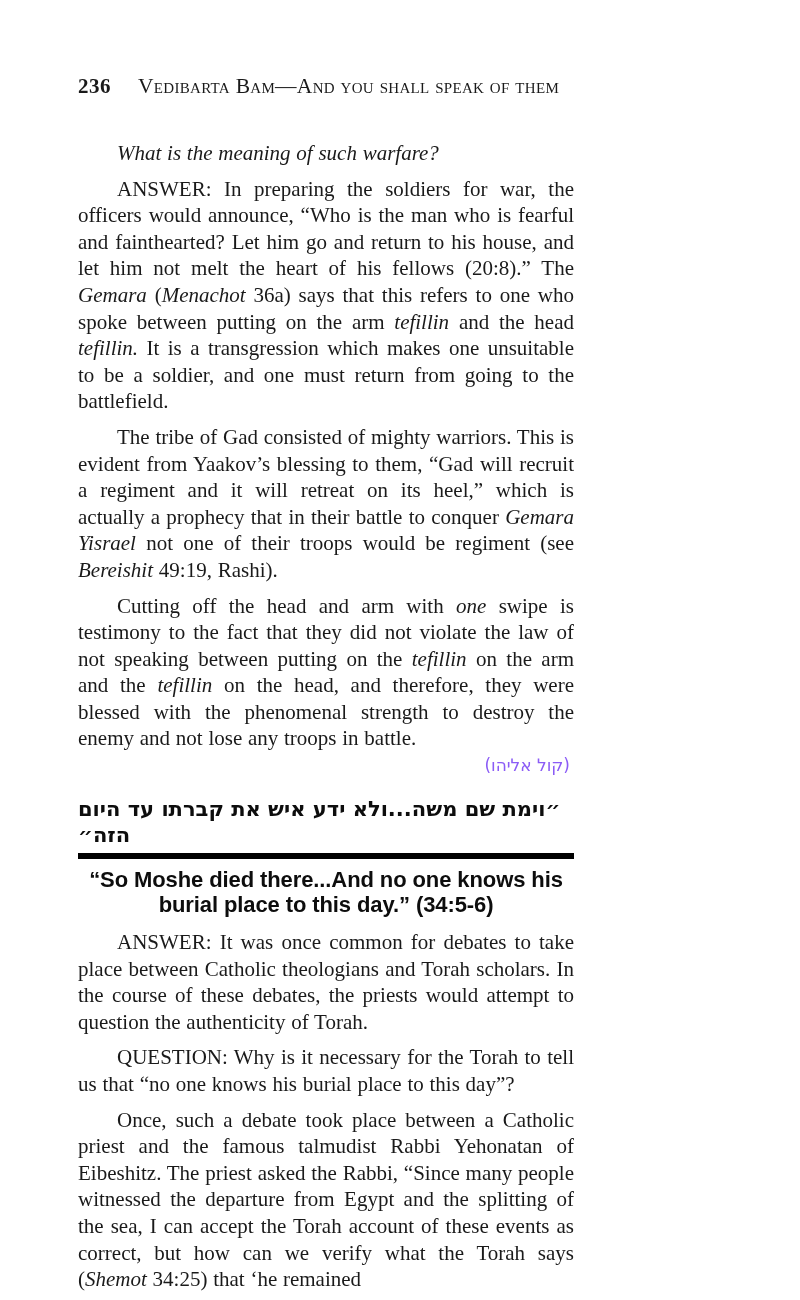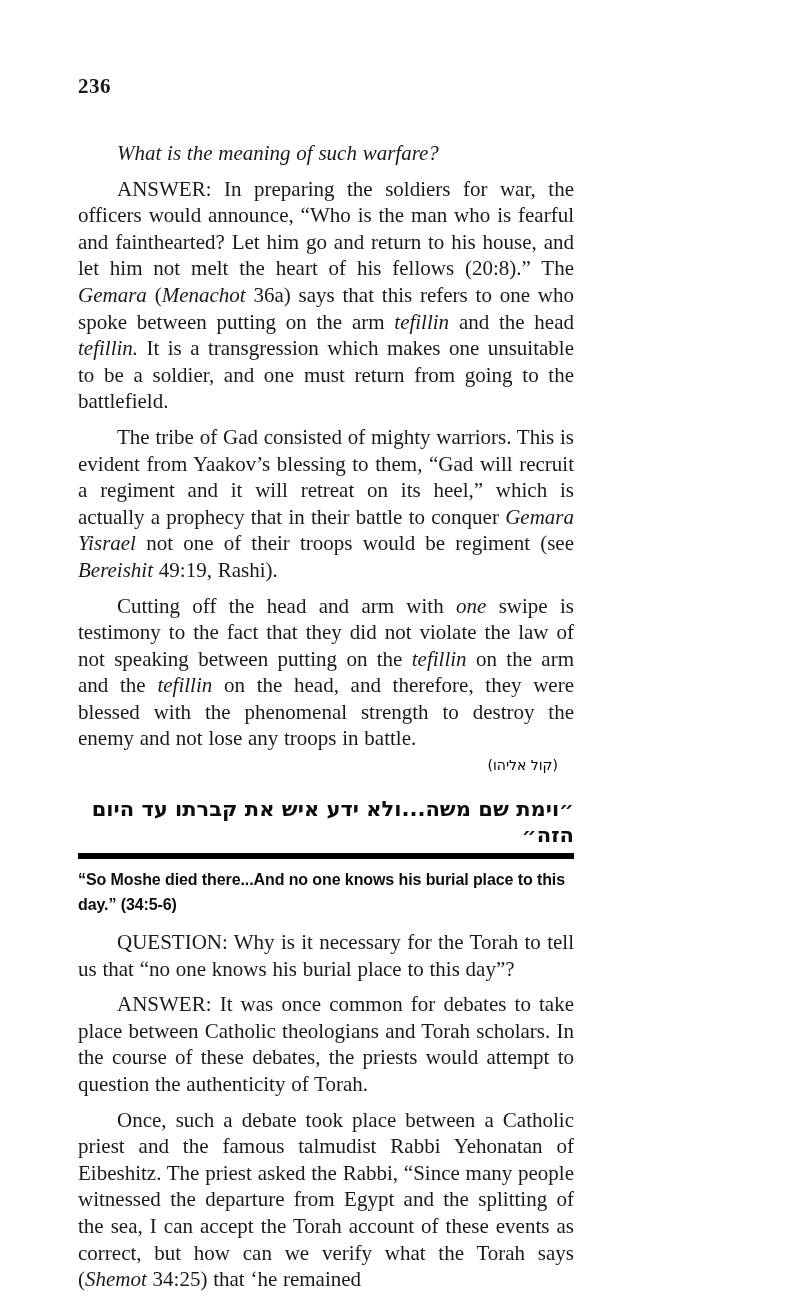--- a/index.html
+++ b/index.html
@@ -49,74 +49,76 @@
     margin-top: 41px;
     font-style: italic;
   }
   .para.tight {
     margin-bottom: 4px;
   }
   .heb-cite {
     direction: rtl;
     text-align: right;
     font-family: "DejaVu Sans", sans-serif;
-    font-size: 14px;
+    font-size: 17px;
     line-height: 18px;
-    margin: 2px 16px 22px 0;
-    color: #000000;
+    margin: 2px 4px 22px 0;
+    color: #8b5cf6;
   }
   .heb-heading {
     direction: rtl;
-    text-align: right;
+    text-align: left;
     font-family: "DejaVu Sans", sans-serif;
     font-weight: bold;
     font-size: 21px;
     line-height: 26px;
     color: #0d0d0d;
     margin: 0 0 5px 0;
   }
   .rule {
     height: 6px;
     background: #000000;
     margin: 0 0 8px 0;
   }
   .subtitle {
     font-family: "Liberation Sans", sans-serif;
     font-weight: bold;
-    font-size: 16px;
+    font-size: 22px;
     line-height: 25px;
     letter-spacing: -0.1px;
     color: #0d0d0d;
     margin: 0 0 12px 0;
+    text-align: center;
   }
 </style>
 </head>
 <body>
 
 <div class="page">
 
   <header class="page-header">
     <span class="pagenum">236</span>
+    <span class="booktitle">Vedibarta Bam—And you shall speak of them</span>
   </header>
 
   <p class="para first"><span>What is the meaning of such warfare?</span></p>
 
   <p class="para"><span>ANSWER: In preparing the soldiers for war, the officers would announce, “Who is the man who is fearful and fainthearted? Let him go and return to his house, and let him not melt the heart of his fellows (20:8).” The </span><em>Gemara</em><span> (</span><em>Menachot</em><span> 36a) says that this refers to one who spoke between putting on the arm </span><em>tefillin</em><span> and the head </span><em>tefillin.</em><span> It is a transgression which makes one unsuitable to be a soldier, and one must return from going to the battlefield.</span></p>
 
   <p class="para"><span>The tribe of Gad consisted of mighty warriors. This is evident from Yaakov’s blessing to them, “Gad will recruit a regiment and it will retreat on its heel,” which is actually a prophecy that in their battle to conquer </span><em>Gemara Yisrael</em><span> not one of their troops would be regiment (see </span><em>Bereishit</em><span> 49:19, Rashi).</span></p>
 
   <p class="para tight"><span>Cutting off the head and arm with </span><em>one</em><span> swipe is testimony to the fact that they did not violate the law of not speaking between putting on the </span><em>tefillin</em><span> on the arm and the </span><em>tefillin</em><span> on the head, and therefore, they were blessed with the phenomenal strength to destroy the enemy and not lose any troops in battle.</span></p>
 
   <div class="heb-cite" dir="rtl">(קול אליהו)</div>
 
   <div class="heb-heading" dir="rtl">״וימת שם משה...ולא ידע איש את קברתו עד היום הזה״</div>
 
   <div class="rule"></div>
 
   <div class="subtitle">“So Moshe died there...And no one knows his burial place to this day.” (34:5-6)</div>
 
+  <p class="para"><span>ANSWER: It was once common for debates to take place between Catholic theologians and Torah scholars. In the course of these debates, the priests would attempt to question the authenticity of Torah.</span></p>
+
   <p class="para"><span>QUESTION: Why is it necessary for the Torah to tell us that “no one knows his burial place to this day”?</span></p>
-
-  <p class="para"><span>ANSWER: It was once common for debates to take place between Catholic theologians and Torah scholars. In the course of these debates, the priests would attempt to question the authenticity of Torah.</span></p>
 
   <p class="para"><span>Once, such a debate took place between a Catholic priest and the famous talmudist Rabbi Yehonatan of Eibeshitz. The priest asked the Rabbi, “Since many people witnessed the departure from Egypt and the splitting of the sea, I can accept the Torah account of these events as correct, but how can we verify what the Torah says (</span><em>Shemot</em><span> 34:25) that ‘he remained</span></p>
 
 </div>
 
 </body></html>

